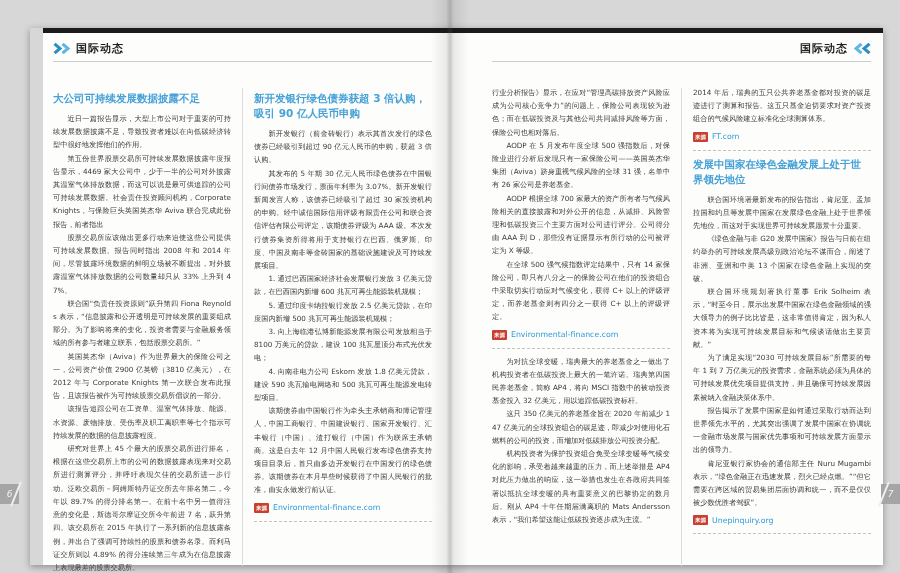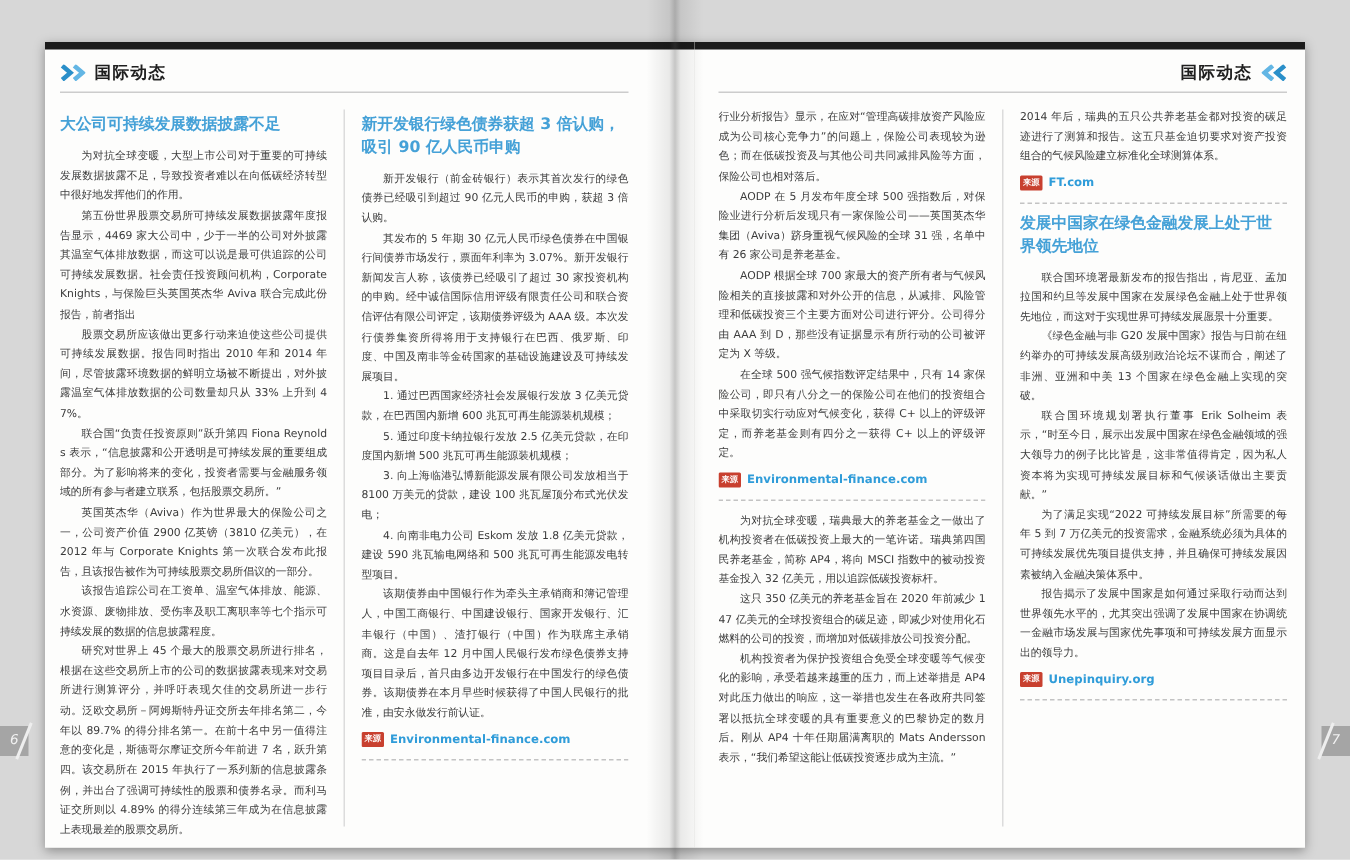--- a/index.html
+++ b/index.html
@@ -1,34 +1,34 @@
 <!DOCTYPE html>
 <html><head>
 <meta charset="utf-8">
 <style>
   html,body { margin:0; padding:0; }
   body { font-family: "DejaVu Sans", "Liberation Sans", sans-serif; }
   .stage { position:relative; width:900px; height:573px; background:#d7d7d7; overflow:hidden; }
-  .spread { position:absolute; left:30px; top:28px; width:840px; height:537px; display:flex; box-shadow:0 2px 7px rgba(0,0,0,0.35); }
+  .spread { position:absolute; left:30px; top:28px; width:840px; height:537px; display:flex; box-shadow:0 2px 7px rgba(0,0,0,0.35);padding-left:13px; }
   .page { flex:1; background:#fdfdfc; border-top:5px solid #1b1b1b; position:relative; box-sizing:border-box; }
   .page.left  { padding:0 44px 0 10px; }
   .page.right { padding:0 12px 0 16px; }
   .pagehead { display:flex; align-items:center; gap:6px; height:25px; border-bottom:1px solid #cccccc; margin-top:3px; }
   .page.right .pagehead { justify-content:flex-end; }
   .headlabel { font-weight:bold; font-size:11px; color:#1f1f1f; letter-spacing:1px; }
   .chev { display:flex; align-items:center; }
-  .cols { display:flex; margin-top:9px; height:488px; }
+  .cols { display:flex; margin-top:24px; height:488px; }
   .col { flex:1; overflow:hidden; min-width:0; }
   .coldiv { width:1px; background:#dcdcdc; margin:2px 11px 8px; }
   .atitle { color:#45a1d7; font-size:10.5px; line-height:15px; font-weight:bold; margin:5px 0 6px; }
   .para { font-size:7.2px; line-height:13.2px; color:#3b3b3b; text-align:justify; text-indent:2em; margin:0; word-break:break-all; }
   .para.cont { text-indent:0; }
   .source { display:flex; align-items:center; gap:4px; margin:6px 0 4px; }
   .badge { background:#c8402f; color:#ffffff; font-size:5.5px; line-height:8px; padding:1px 2px; border-radius:1px; font-weight:bold; white-space:nowrap; }
-  .slink { color:#2f9cd9; font-size:7.8px; font-weight:bold; }
+  .slink { color:#2f9cd9; font-size:7.8px; font-weight:normal; }
   .artdiv { border-top:1px dashed #c3c3c3; margin:8px 0 6px; }
   .spine { position:absolute; left:50%; top:0; width:38px; height:100%; transform:translateX(-50%);
            background:linear-gradient(to right, rgba(0,0,0,0) 0%, rgba(0,0,0,0.08) 40%, rgba(70,70,70,0.30) 50%, rgba(0,0,0,0.08) 60%, rgba(0,0,0,0) 100%);
            pointer-events:none; }
   .pagetab { position:absolute; top:484px; width:19px; height:20px; background:#a5a5a5; color:#f2f2f2;
              font-size:9px; font-style:italic; display:flex; align-items:center; justify-content:center; overflow:visible; }
   .pagetab.lefttab  { left:0; }
   .pagetab.righttab { right:0; }
   .pagetab .slash { position:absolute; width:2px; height:26px; background:#eeeeee; top:-3px; transform:rotate(22deg); }
   .pagetab.lefttab  .slash { right:2px; }
@@ -46,23 +46,23 @@
           <svg width="17" height="11" viewBox="0 0 17 11">
             <path d="M1.5 0.8 L7 5.5 L1.5 10.2" fill="none" stroke="#2a8fc9" stroke-width="3"></path>
             <path d="M9.5 0.8 L15 5.5 L9.5 10.2" fill="none" stroke="#63b6e4" stroke-width="3"></path>
           </svg>
         </span>
         <span class="headlabel">国际动态</span>
       </header>
       <div class="cols">
         <div class="col" id="col0">
             <h2 class="atitle">大公司可持续发展数据披露不足</h2>
-            <p class="para">为对抗全球变暖，大型上市公司对于重要的可持续发展数据披露不足，导致投资者难以在向低碳经济转型中很好地发挥他们的作用。</p>
+            <p class="para">近日一篇报告显示，大型上市公司对于重要的可持续发展数据披露不足，导致投资者难以在向低碳经济转型中很好地发挥他们的作用。</p>
             <p class="para">第五份世界股票交易所可持续发展数据披露年度报告显示，4469 家大公司中，少于一半的公司对外披露其温室气体排放数据，而这可以说是最可供追踪的公司可持续发展数据。社会责任投资顾问机构，Corporate Knights，与保险巨头英国英杰华 Aviva 联合完成此份报告，前者指出</p>
-            <p class="para">股票交易所应该做出更多行动来迫使这些公司提供可持续发展数据。报告同时指出 2010 年和 2014 年间，尽管披露环境数据的鲜明立场被不断提出，对外披露温室气体排放数据的公司数量却只从 33% 上升到 47%。</p>
+            <p class="para">股票交易所应该做出更多行动来迫使这些公司提供可持续发展数据。报告同时指出 2008 年和 2014 年间，尽管披露环境数据的鲜明立场被不断提出，对外披露温室气体排放数据的公司数量却只从 33% 上升到 47%。</p>
             <p class="para">联合国“负责任投资原则”跃升第四 Fiona Reynolds 表示，“信息披露和公开透明是可持续发展的重要组成部分。为了影响将来的变化，投资者需要与金融服务领域的所有参与者建立联系，包括股票交易所。”</p>
             <p class="para">英国英杰华（Aviva）作为世界最大的保险公司之一，公司资产价值 2900 亿英镑（3810 亿美元），在 2012 年与 Corporate Knights 第一次联合发布此报告，且该报告被作为可持续股票交易所倡议的一部分。</p>
             <p class="para">该报告追踪公司在工资单、温室气体排放、能源、水资源、废物排放、受伤率及职工离职率等七个指示可持续发展的数据的信息披露程度。</p>
             <p class="para">研究对世界上 45 个最大的股票交易所进行排名，根据在这些交易所上市的公司的数据披露表现来对交易所进行测算评分，并呼吁表现欠佳的交易所进一步行动。泛欧交易所－阿姆斯特丹证交所去年排名第二，今年以 89.7% 的得分排名第一。在前十名中另一值得注意的变化是，斯德哥尔摩证交所今年前进 7 名，跃升第四。该交易所在 2015 年执行了一系列新的信息披露条例，并出台了强调可持续性的股票和债券名录。而利马证交所则以 4.89% 的得分连续第三年成为在信息披露上表现最差的股票交易所。</p>
           </div>
         <div class="coldiv"></div>
         <div class="col" id="col1">
             <h2 class="atitle">新开发银行绿色债券获超 3 倍认购，吸引 90 亿人民币申购</h2>
             <p class="para">新开发银行（前金砖银行）表示其首次发行的绿色债券已经吸引到超过 90 亿元人民币的申购，获超 3 倍认购。</p>
             <p class="para">其发布的 5 年期 30 亿元人民币绿色债券在中国银行间债券市场发行，票面年利率为 3.07%。新开发银行新闻发言人称，该债券已经吸引了超过 30 家投资机构的申购。经中诚信国际信用评级有限责任公司和联合资信评估有限公司评定，该期债券评级为 AAA 级。本次发行债券集资所得将用于支持银行在巴西、俄罗斯、印度、中国及南非等金砖国家的基础设施建设及可持续发展项目。</p>
@@ -110,22 +110,23 @@
             <p class="para cont">2014 年后，瑞典的五只公共养老基金都对投资的碳足迹进行了测算和报告。这五只基金迫切要求对资产投资组合的气候风险建立标准化全球测算体系。</p>
             <div class="source">
               <span class="badge">来源</span>
               <span class="slink">FT.com</span>
             </div>
             <div class="artdiv"></div>
             <h2 class="atitle">发展中国家在绿色金融发展上处于世界领先地位</h2>
             <p class="para">联合国环境署最新发布的报告指出，肯尼亚、孟加拉国和约旦等发展中国家在发展绿色金融上处于世界领先地位，而这对于实现世界可持续发展愿景十分重要。</p>
             <p class="para">《绿色金融与非 G20 发展中国家》报告与日前在纽约举办的可持续发展高级别政治论坛不谋而合，阐述了非洲、亚洲和中美 13 个国家在绿色金融上实现的突破。</p>
             <p class="para">联合国环境规划署执行董事 Erik Solheim 表示，“时至今日，展示出发展中国家在绿色金融领域的强大领导力的例子比比皆是，这非常值得肯定，因为私人资本将为实现可持续发展目标和气候谈话做出主要贡献。”</p>
-            <p class="para">为了满足实现“2022 可持续发展目标”所需要的每年 5 到 7 万亿美元的投资需求，金融系统必须为具体的可持续发展优先项目提供支持，并且确保可持续发展因素被纳入金融决策体系中。</p>
+            <p class="para">为了满足实现“2030 可持续发展目标”所需要的每年 1 到 7 万亿美元的投资需求，金融系统必须为具体的可持续发展优先项目提供支持，并且确保可持续发展因素被纳入金融决策体系中。</p>
             <p class="para">报告揭示了发展中国家是如何通过采取行动而达到世界领先水平的，尤其突出强调了发展中国家在协调统一金融市场发展与国家优先事项和可持续发展方面显示出的领导力。</p>
+            <p class="para">肯尼亚银行家协会的通信部主任 Nuru Mugambi 表示，“绿色金融正在迅速发展，烈火已经点燃。”“但它需要在跨区域的贸易集团层面协调和统一，而不是仅仅被少数优胜者驾驭”。</p>
             <div class="source">
               <span class="badge">来源</span>
               <span class="slink">Unepinquiry.org</span>
             </div>
             <div class="artdiv"></div>
           </div>
       </div>
     </section>
 
   </div>

